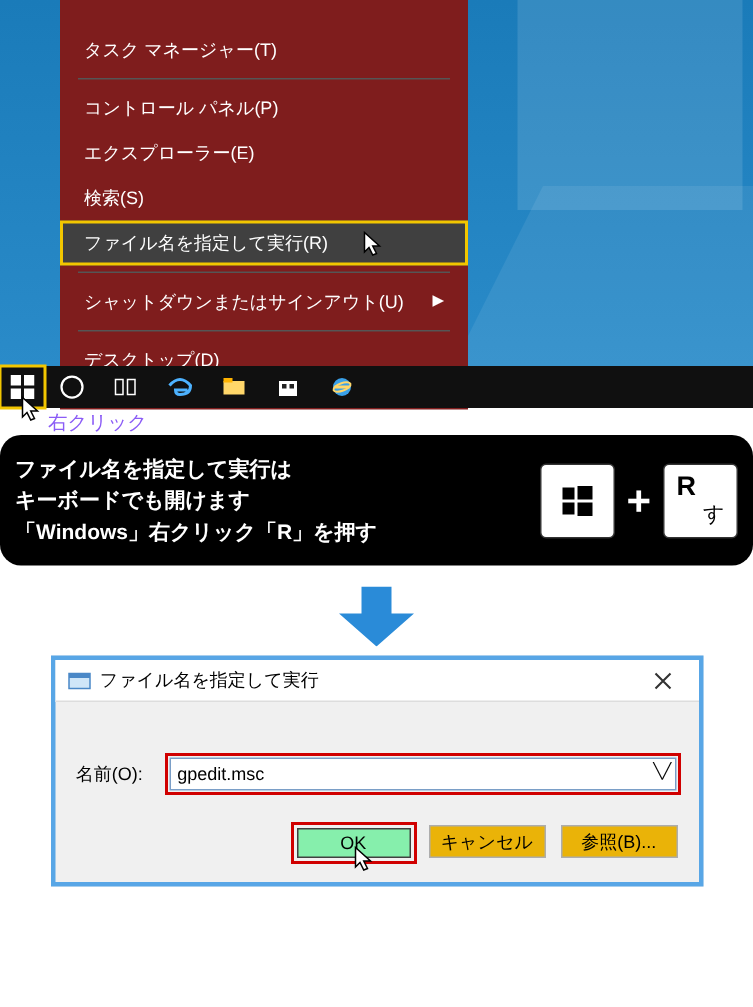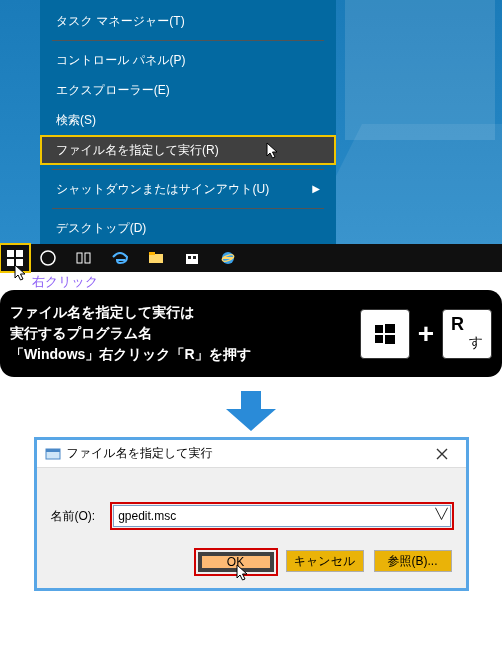--- a/index.html
+++ b/index.html
@@ -10,21 +10,21 @@
   .desktop { position: absolute; left: 0; right: 0; top: 0; height: 244px; background: linear-gradient(180deg, #1a7bb9 0%, #2a8bc9 100%); }
   .wallpaper-rect { position: absolute; left: 345px; top: 0; width: 150px; height: 140px; background: rgba(255,255,255,0.12); }
   .trapezoid { position: absolute; right: 0; bottom: 0; width: 200px; height: 120px; background: rgba(255,255,255,0.08); clip-path: polygon(30% 0, 100% 0, 100% 100%, 0 100%); }
 
   .taskbar { position: absolute; left: 0; right: 0; top: 244px; height: 28px; background: #101010; display: flex; align-items: center; }
   .start-btn { width: 30px; height: 28px; display: flex; align-items: center; justify-content: center; outline: 2px solid #f2c600; outline-offset: -1px; position: relative; }
   .start-btn svg { width: 16px; height: 16px; }
   .tb-icon { width: 36px; height: 28px; display: flex; align-items: center; justify-content: center; color: #fff; }
   .tb-icon svg { width: 18px; height: 18px; }
 
-  .ctx-menu { position: absolute; left: 40px; top: 0; width: 296px; background: #0369a1; color: #fff; padding: 6px 0; font-size: 12px; }
+  .ctx-menu { position: absolute; left: 40px; top: 0; width: 272px; background: #7f1d1d; color: #fff; padding: 18px 0; font-size: 12px; }
   .ctx-item { height: 30px; line-height: 30px; padding: 0 16px; display: flex; align-items: center; justify-content: space-between; }
   .ctx-item.hi { background: #404040; outline: 2px solid #f2c600; outline-offset: -2px; position: relative; }
   .ctx-sep { height: 1px; background: #555; margin: 4px 12px; }
   .ctx-arrow { font-size: 10px; }
   .ctx-cursor { position: absolute; right: 56px; top: 6px; }
   .ctx-cursor svg { width: 14px; height: 18px; }
 
   .right-click-label { position: absolute; left: 32px; top: 273px; color: #8b5cf6; font-size: 13px; }
   .start-cursor { position: absolute; left: 14px; top: 264px; }
   .start-cursor svg { width: 14px; height: 18px; }
@@ -55,21 +55,21 @@
   .dlg-top-icon { width: 34px; height: 34px; flex-shrink: 0; }
   .dlg-top-text { font-size: 11.5px; line-height: 1.5; }
   .dlg-row { display: flex; align-items: center; gap: 17px; margin-top: 18px; }
   .dlg-row-label { font-size: 12px; }
   .dlg-input-wrap { flex: 1; outline: 2px solid #d00000; padding: 1px; position: relative; }
   .dlg-input { width: 100%; height: 22px; border: 1px solid #7a9ec7; padding: 0 20px 0 4px; font-size: 12px; background: #fff; }
   .dlg-dd { position: absolute; right: 4px; top: 4px; font-size: 10px; pointer-events: none; }
   .dlg-buttons { display: flex; justify-content: flex-end; gap: 10px; padding: 10px 14px 14px 14px; }
   .btn { min-width: 78px; height: 22px; background: #eab308; border: 1px solid #adadad; font-size: 12px; cursor: default; display: inline-flex; align-items: center; justify-content: center; }
   .btn-ok-wrap { outline: 2px solid #d00000; padding: 2px; position: relative; }
-  .btn-ok { border: 4px solid #404040; background: #fdba74; min-width: 76px; height: 20px; display: inline-flex; align-items: center; justify-content: center; font-size: 12px; }
+  .btn-ok { border: 1px solid #404040; background: #86efac; min-width: 76px; height: 20px; display: inline-flex; align-items: center; justify-content: center; font-size: 12px; }
   .btn-cursor { position: absolute; left: 50%; top: 60%; }
   .btn-cursor svg { width: 14px; height: 18px; }
 </style>
 </head>
 <body>
 
 <div class="panel1">
   <div class="desktop">
     <div class="wallpaper-rect"></div>
     <div class="trapezoid"></div>
@@ -159,21 +159,21 @@
     <svg viewBox="0 0 14 18">
         <path d="M1 1 L1 14 L4 11 L6.5 16 L9 15 L6.5 10 L11 10 Z" fill="#fff" stroke="#000" stroke-width="1"></path>
       </svg>
   </span>
   <span class="right-click-label">右クリック</span>
 </div>
 
 <div class="panel2">
   <div class="panel2-text">
     <div>ファイル名を指定して実行は</div>
-    <div>実行するプログラム名</div>
+    <div>キーボードでも開けます</div>
     <div>「Windows」右クリック「R」を押す</div>
   </div>
   <div class="keys">
     <div class="key">
       <svg viewBox="0 0 24 24">
         <rect x="2" y="3" width="8" height="8" fill="#000"></rect>
         <rect x="12" y="2" width="10" height="9" fill="#000"></rect>
         <rect x="2" y="13" width="8" height="8" fill="#000"></rect>
         <rect x="12" y="13" width="10" height="9" fill="#000"></rect>
       </svg>

